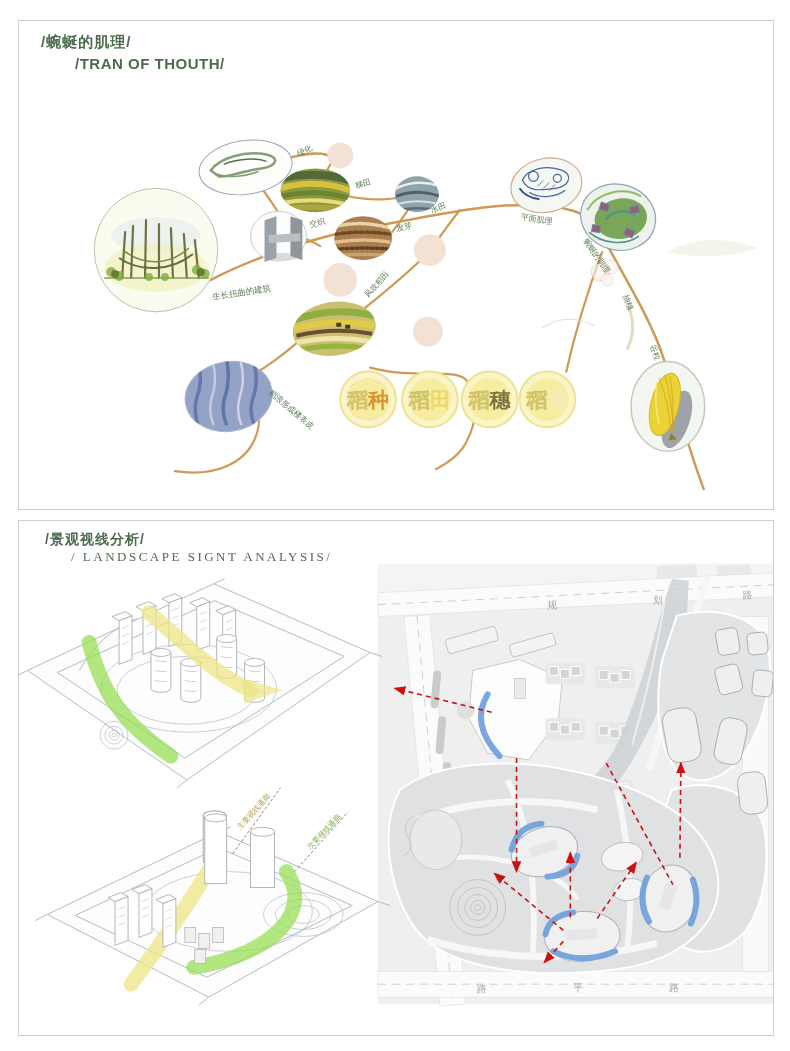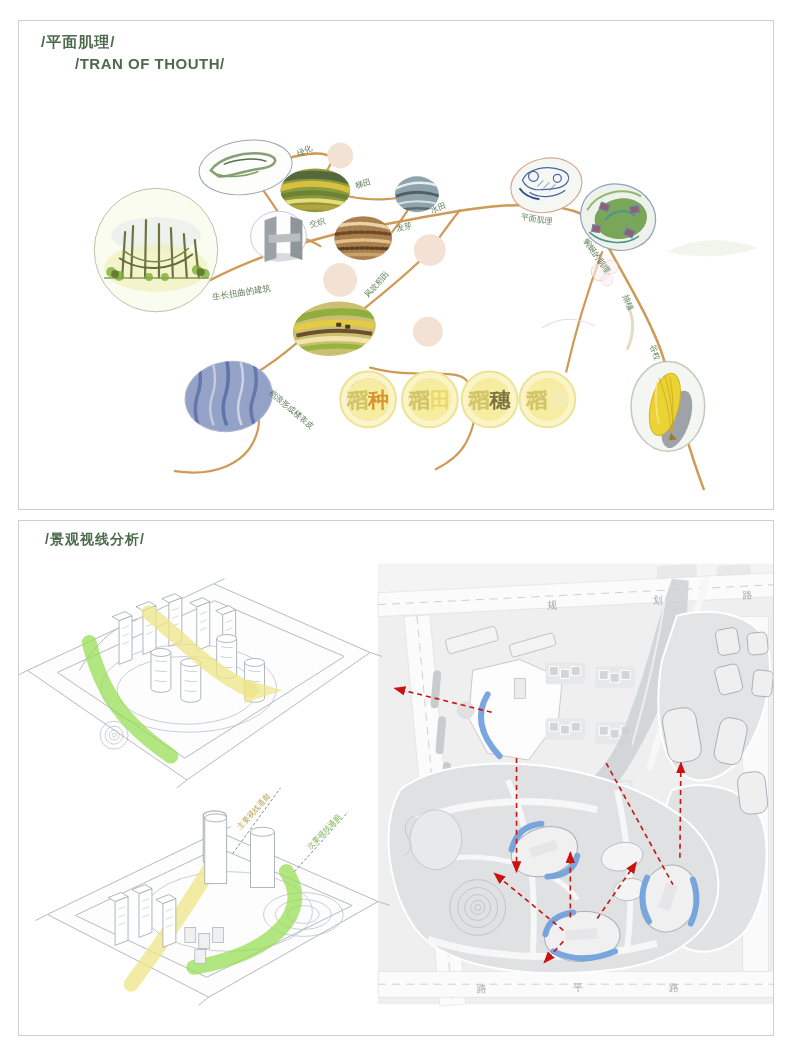--- a/index.html
+++ b/index.html
@@ -23,21 +23,21 @@
   .ax{stroke:#b4bac0;fill:none;stroke-width:1;}
   .axf{stroke:#a7aeb5;fill:#ffffff;stroke-width:.9;}
   .leader{stroke:#6b6b6b;stroke-width:.8;stroke-dasharray:3 2;fill:none;}
   .axlbl{font-size:7.5px;}
   .stagec1{fill:#fffef2;stroke:#d3c468;stroke-width:.6;}
 </style>
 </head>
 <body>
 
 <section class="panel panel1">
-  <div class="ptitle p1-cn">/平面肌理/</div>
+  <div class="ptitle p1-cn">/蜿蜒的肌理/</div>
   <div class="ptitle p1-en">/TRAN OF THOUTH/</div>
 
   <svg width="754" height="488" viewBox="0 0 756 490">
     <defs>
       <clipPath id="cpTer">
           <ellipse cx="297" cy="170" rx="35" ry="22"></ellipse>
         </clipPath>
       <clipPath id="cpPad">
           <ellipse cx="399" cy="174" rx="22" ry="18"></ellipse>
         </clipPath>
@@ -257,20 +257,21 @@
       <text class="lbl" x="350" y="278" transform="rotate(-48 350 278)">风吹稻田</text>
       <text class="lbl" x="250" y="374" transform="rotate(40 250 374)">稻浪形成楼表皮</text>
       <text class="lbl" x="606" y="276" transform="rotate(70 606 276)">抽穗</text>
       <text class="lbl" x="633" y="326" transform="rotate(70 633 326)">谷粒</text>
     </g>
   </svg>
 </section>
 
 <section class="panel panel2">
   <div class="ptitle p2-cn">/景观视线分析/</div>
+  <div class="ptitle p2-en">/ LANDSCAPE SIGNT ANALYSIS/</div>
 
   <svg width="754" height="514" viewBox="0 0 756 516">
     <defs>
       <marker id="arr" orient="auto" markerWidth="9" markerHeight="8" refX="6.5" refY="3">
         <path d="M0,0 L7.5,3 L0,6 Z" fill="#cc1111"></path>
       </marker>
       <g id="prism">
         <path class="axf" d="M0,0 l13,-5 l0,44 l-13,5 Z"></path>
         <path class="axf" d="M0,0 l-7,-4 l13,-5 l7,4 Z"></path>
         <path d="M3,8 l7,-3 M3,16 l7,-3 M3,24 l7,-3" stroke="#c3c9cf" stroke-width=".7"></path>

